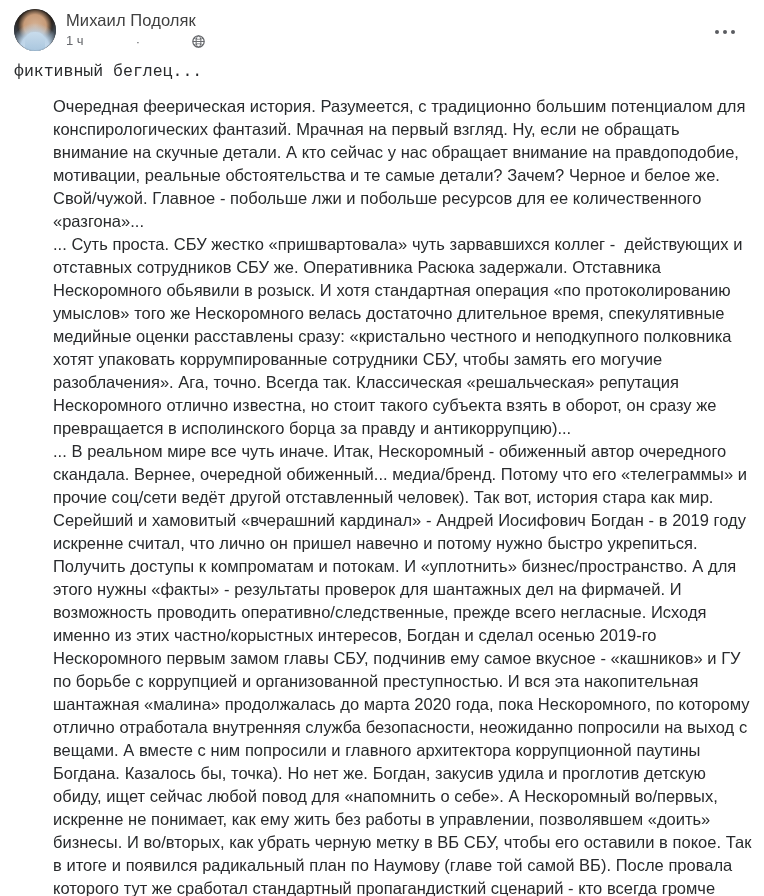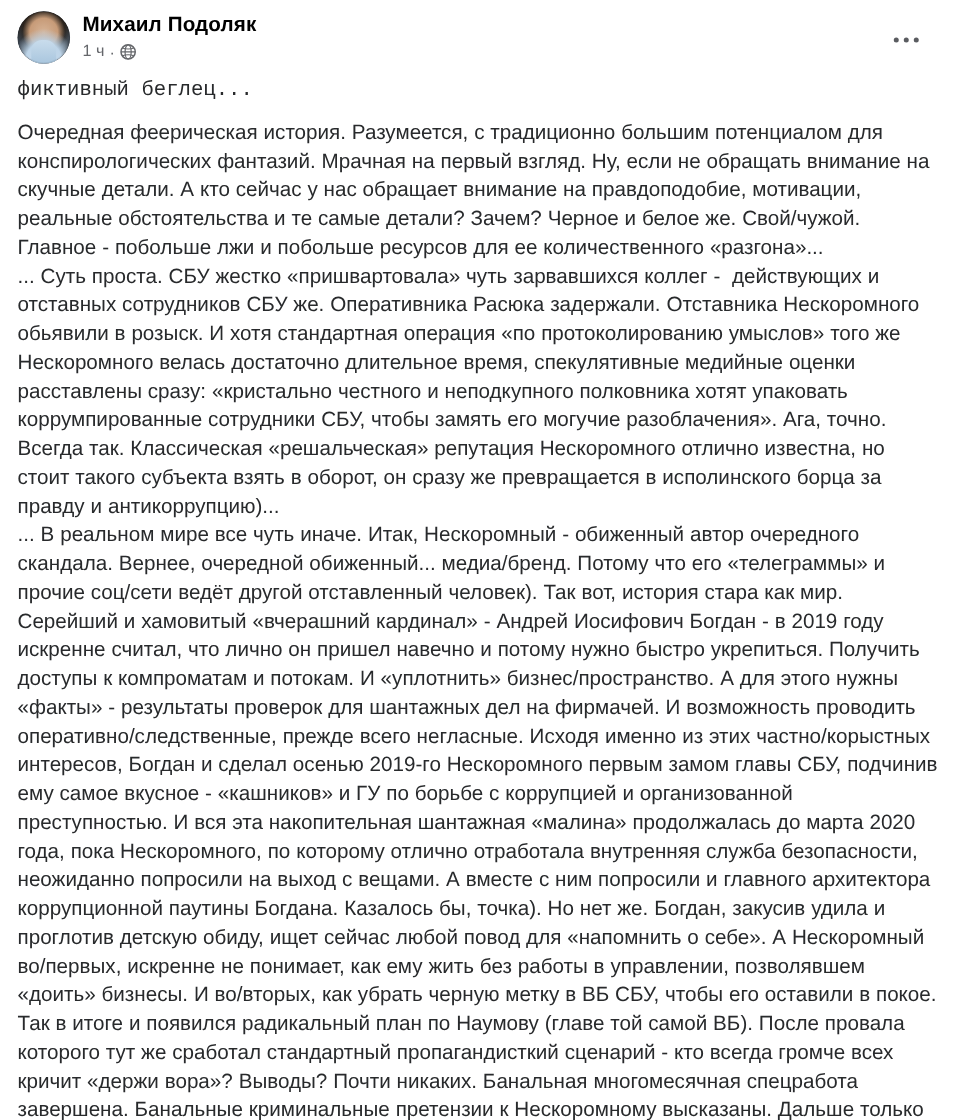--- a/index.html
+++ b/index.html
@@ -72,32 +72,33 @@
   }
 
   .identity {
     display: flex;
     flex-direction: column;
     justify-content: flex-start;
     padding-top: 1px;
   }
   .author-name {
     font-size: 16.5px;
-    font-weight: bold;
+    font-weight: normal;
     line-height: 20px;
-    color: #000000;
+    color: #404040;
     letter-spacing: .1px;
   }
   .meta-row {
     display: flex;
     align-items: center;
     margin-top: 3px;
     font-size: 13px;
     color: #65676b;
     line-height: 16px;
+    gap: 48px;
   }
   .meta-time { color: #65676b; }
   .meta-dot {
     margin: 0 4px;
     color: #65676b;
     font-size: 13px;
     line-height: 13px;
   }
   .globe-icon {
     display: inline-flex;
@@ -138,20 +139,21 @@
   .post-paragraph {
     margin: 0 0 0 0;
     white-space: pre-wrap;
   }
   .post-paragraph.lead {
     margin-bottom: 12px;
     font-family: Liberation Mono, monospace;
   }
   .post-paragraph + .post-paragraph {
     margin-top: 0;
+    margin-left: 39px;
   }
 </style>
 </head>
 <body>
 
 <div class="post">
 
   <div class="post-header">
 
     <div class="avatar">

